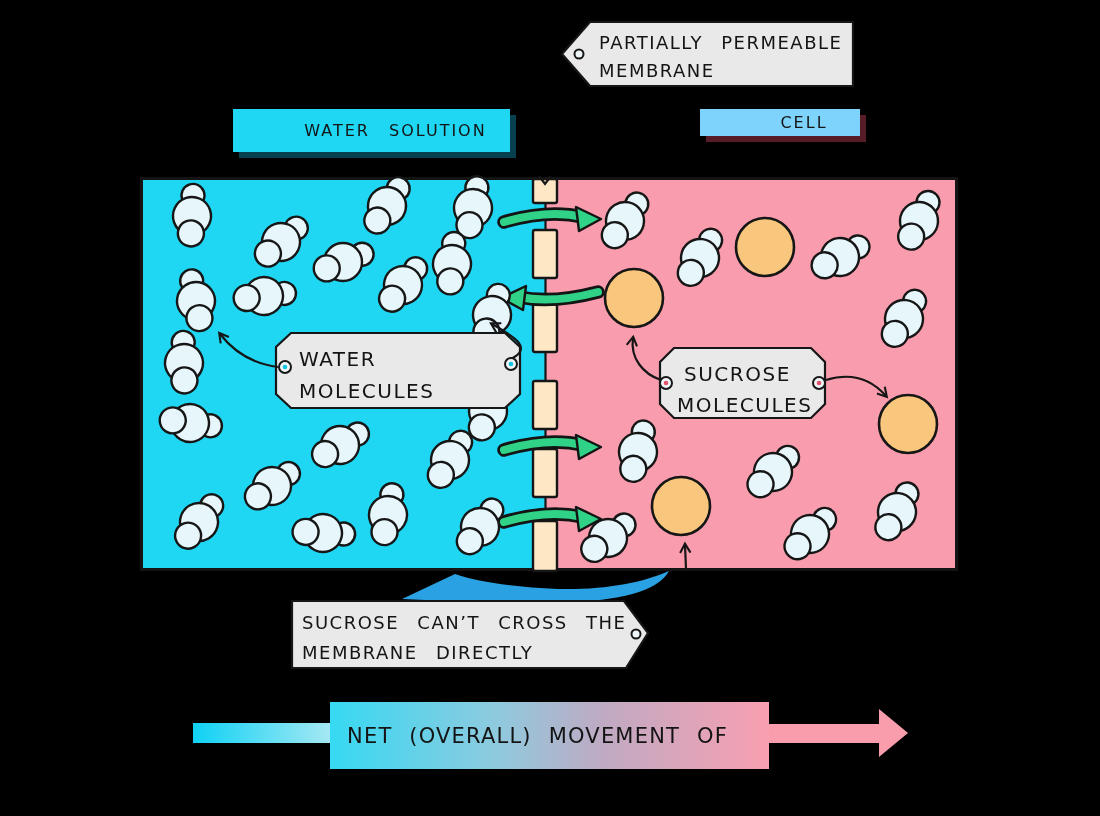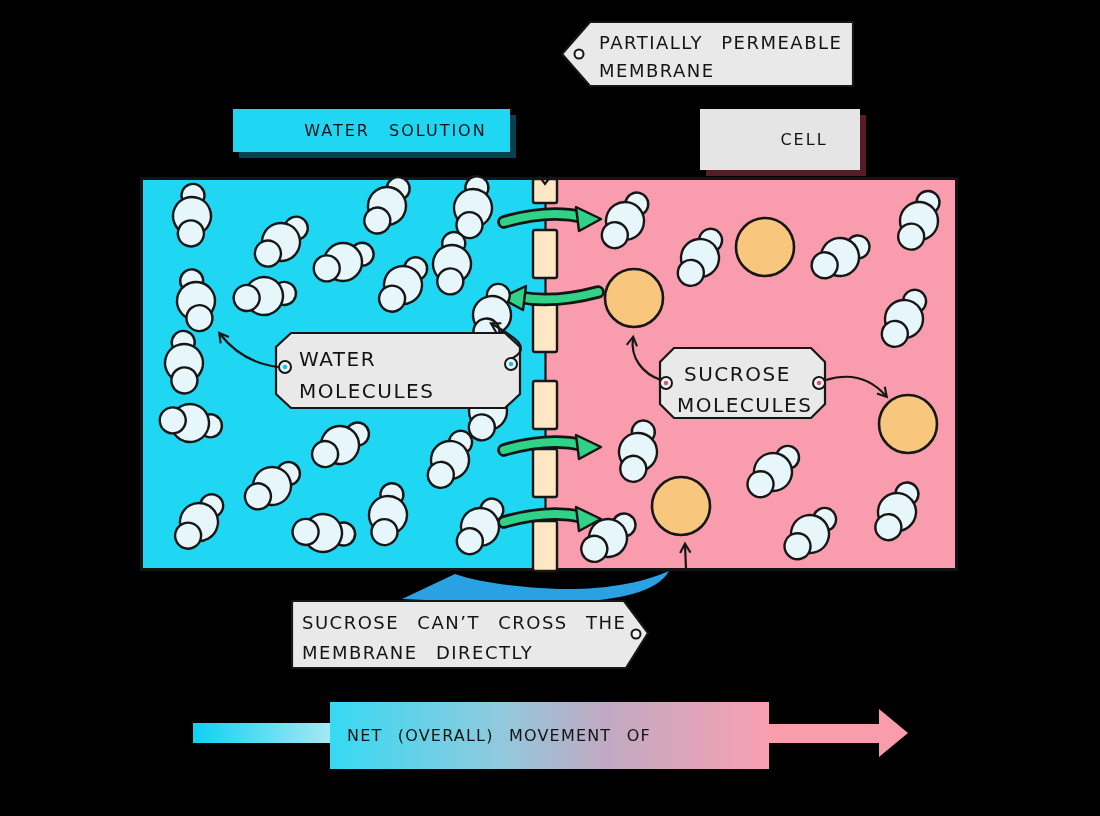--- a/index.html
+++ b/index.html
@@ -4,21 +4,21 @@
 <style>
   html,body{margin:0;padding:0;background:#000;}
   #canvas{position:relative;width:1100px;height:816px;background:#000;overflow:hidden;
           font-family:"DejaVu Sans",sans-serif;color:#141414;}
 
   
   .region-label{position:absolute;display:flex;align-items:center;justify-content:center;
                 font-size:16px;letter-spacing:2px;word-spacing:12px;color:#141414;padding-left:48px;}
   #water-solution-label{left:233px;top:109px;width:229px;height:43px;background:#1fd6f3;
                         box-shadow:6px 6px 0 #07404f;}
-  #cell-label{left:700px;top:109px;width:112px;height:61px;background:#e5e5e5;
+  #cell-label{left:700px;top:109px;width:112px;height:27px;background:#7dd3fc;
               box-shadow:6px 6px 0 #571c28;}
 
   
   #panel{position:absolute;left:140px;top:177px;width:818px;height:394px;
          border:3px solid #141414;box-sizing:border-box;display:flex;}
   #panel-left{width:403px;height:100%;background:#1fd6f3;}
   #panel-right{flex:1;height:100%;background:#f99dae;}
 
   
   svg#overlay{position:absolute;left:0;top:0;pointer-events:none;}
@@ -34,21 +34,21 @@
   .ring{fill:#edf5f7;stroke:#161616;stroke-width:2;}
 
   
   .net-part{position:absolute;}
   #net-shaft-left{left:193px;top:723px;width:137px;height:20px;
                   background:linear-gradient(90deg,#0fd1f4,#a5e8f3);}
   #net-box{left:330px;top:702px;width:439px;height:67px;
            background:linear-gradient(90deg,#36d9f3,#8fcade 38%,#bfaac3 62%,#f99fb1);
            display:flex;flex-direction:column;justify-content:center;gap:3px;
            padding-left:17px;box-sizing:border-box;}
-  #net-box .line{font-size:16px;letter-spacing:1.2px;word-spacing:9px;color:#141414;white-space:nowrap;}
+  #net-box .line{font-size:21px;letter-spacing:1.2px;word-spacing:9px;color:#141414;white-space:nowrap;}
   #net-shaft-right{left:769px;top:724px;width:110px;height:19px;background:#f99dad;}
   #net-head{left:879px;top:709px;width:0;height:0;border-left:29px solid #f99dad;
             border-top:24px solid transparent;border-bottom:24px solid transparent;}
 </style>
 </head>
 <body>
 
 <div id="canvas">
 
   <div id="water-solution-label" class="region-label">WATER SOLUTION</div>

